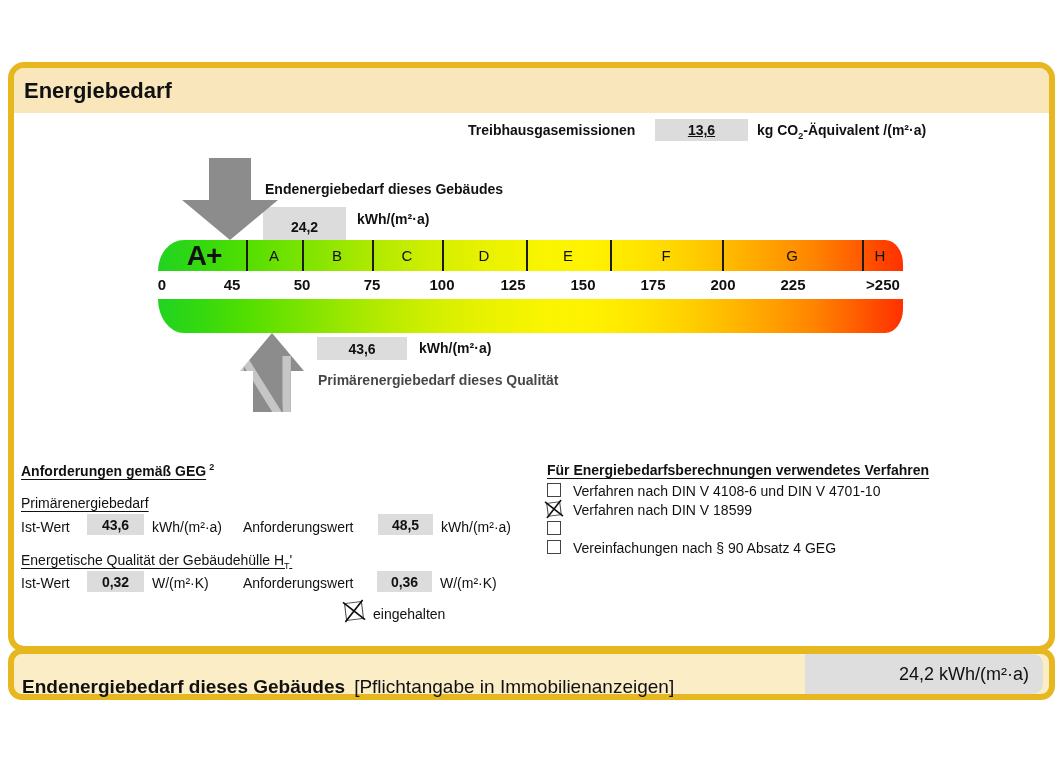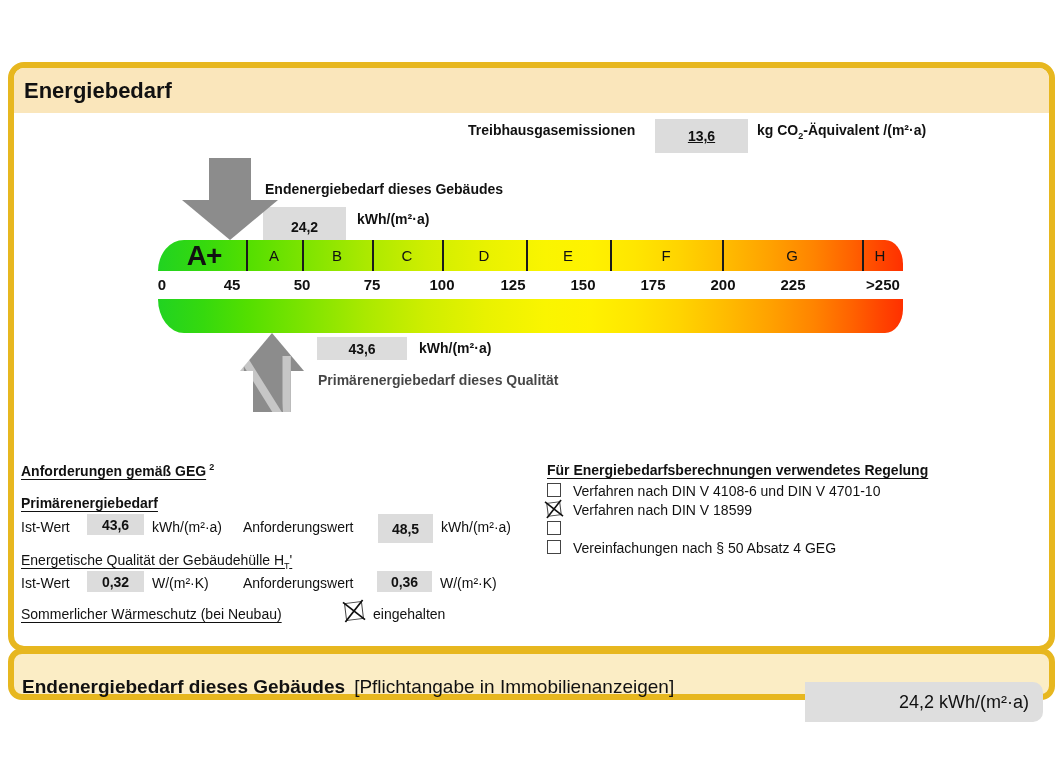--- a/index.html
+++ b/index.html
@@ -13,21 +13,21 @@
                 background:#fae6bb;border-radius:10px 10px 0 0;}
   .panel-title{position:absolute;left:24px;top:78px;font-size:22px;font-weight:bold;}
 
   .footer-frame{position:absolute;left:8px;top:648px;width:1035px;height:40px;
                 background:#fbedc5;border:6px solid #e7b71f;border-radius:14px;z-index:6;}
   .footer-line{position:absolute;left:22px;top:660px;z-index:7;white-space:nowrap;margin-top:16px;}
   .footer-title{font-size:19px;font-weight:bold;}
   .footer-sub{font-size:19px;margin-left:9px;}
   .footer-box{position:absolute;left:805px;top:654px;width:238px;height:40px;background:#dedede;
               border-radius:0 10px 10px 0;z-index:7;display:flex;align-items:center;justify-content:flex-end;
-              padding-right:14px;box-sizing:border-box;font-size:18px;margin-top:28px;}
+              padding-right:14px;box-sizing:border-box;font-size:18px;}
 
   
   .t{position:absolute;font-size:14px;white-space:nowrap;}
   .b{font-weight:bold;}
   .ul{text-decoration:underline;text-underline-offset:3px;}
   sup.s{font-size:9px;vertical-align:super;}
   sub.s{font-size:9px;vertical-align:sub;}
 
   
   .vbox{position:absolute;background:#dcdcdc;display:flex;align-items:center;justify-content:center;
@@ -70,21 +70,21 @@
 </head>
 <body>
 
 <div class="stage">
 
   <div class="main-frame"></div>
   <div class="header-strip"></div>
   <div class="panel-title">Energiebedarf</div>
 
   <div class="t b" style="left:468px;top:122px;">Treibhausgasemissionen</div>
-  <div class="vbox" style="left:655px;top:119px;width:93px;height:34px;text-decoration:underline;">
+  <div class="vbox" style="left:655px;top:119px;width:93px;height:22px;text-decoration:underline;">
     <span>13,6</span>
   </div>
   <div class="t b" style="left:757px;top:122px;"><span>kg CO</span><sub class="s">2</sub><span>-Äquivalent /(m²·a)</span></div>
 
   <div class="t b" style="left:265px;top:181px;">Endenergiebedarf dieses Gebäudes</div>
   <div class="vbox" style="left:263px;top:207px;width:83px;height:40px;">
     <span>24,2</span>
   </div>
   <div class="t b" style="left:357px;top:211px;">kWh/(m²·a)</div>
 
@@ -133,74 +133,73 @@
   <div class="wm-veil" style="left:318px;top:369px;width:450px;height:23px;"></div>
 
   <div class="vbox" style="left:317px;top:337px;width:90px;height:23px;">
     <span>43,6</span>
   </div>
   <div class="t b" style="left:419px;top:340px;">kWh/(m²·a)</div>
   <div class="t b" style="left:318px;top:372px;">Primärenergiebedarf dieses Qualität</div>
 
   <div class="t b" style="left:21px;top:462px;text-align:center;"><span class="ul">Anforderungen gemäß GEG</span><sup class="s" style="margin-left:3px;">2</sup></div>
 
-  <div class="t ul" style="left:21px;top:495px;font-weight:bold;">Primärenergiebedarf</div>
+  <div class="t ul" style="left:21px;top:495px;">Primärenergiebedarf</div>
   <div class="t" style="left:21px;top:519px;">Ist-Wert</div>
   <div class="vbox" style="left:87px;top:514px;width:57px;height:21px;">
     <span>43,6</span>
   </div>
   <div class="t" style="left:152px;top:519px;">kWh/(m²·a)</div>
   <div class="t" style="left:243px;top:519px;">Anforderungswert</div>
-  <div class="vbox" style="left:378px;top:514px;width:55px;height:29px;">
+  <div class="vbox" style="left:378px;top:514px;width:55px;height:21px;">
     <span>48,5</span>
   </div>
   <div class="t" style="left:441px;top:519px;">kWh/(m²·a)</div>
 
   <div class="t ul" style="left:21px;top:552px;"><span>Energetische Qualität der Gebäudehülle H</span><sub class="s">T</sub><span>'</span></div>
   <div class="t" style="left:21px;top:575px;">Ist-Wert</div>
   <div class="vbox" style="left:87px;top:571px;width:57px;height:21px;">
     <span>0,32</span>
   </div>
   <div class="t" style="left:152px;top:575px;">W/(m²·K)</div>
   <div class="t" style="left:243px;top:575px;">Anforderungswert</div>
   <div class="vbox" style="left:377px;top:571px;width:55px;height:21px;">
     <span>0,36</span>
   </div>
   <div class="t" style="left:440px;top:575px;">W/(m²·K)</div>
 
-  <div class="t ul" style="left:21px;top:606px;">Sommerlicher Wärmeschutz (bei Neubau)</div>
   <span class="checkbox big" style="left:345px;top:602px;" data-checked="true">
     <svg class="xmark" viewBox="0 0 20 20">
         <path d="M1 1 L19 19 M19 1 L1 19" stroke="#111" stroke-width="1.6" fill="none"></path>
       </svg>
   </span>
   <div class="t" style="left:373px;top:606px;">eingehalten</div>
 
-  <div class="t b ul" style="left:547px;top:462px;">Für Energiebedarfsberechnungen verwendetes Regelung</div>
+  <div class="t b ul" style="left:547px;top:462px;">Für Energiebedarfsberechnungen verwendetes Verfahren</div>
 
   <span class="checkbox" style="left:547px;top:483px;" data-checked="false">
     
   </span>
   <div class="t" style="left:573px;top:483px;">Verfahren nach DIN V 4108-6 und DIN V 4701-10</div>
 
   <span class="checkbox" style="left:547px;top:502px;" data-checked="true">
     <svg class="xmark" viewBox="0 0 20 20">
         <path d="M1 1 L19 19 M19 1 L1 19" stroke="#111" stroke-width="1.8" fill="none"></path>
       </svg>
   </span>
   <div class="t" style="left:573px;top:502px;">Verfahren nach DIN V 18599</div>
 
   <span class="checkbox" style="left:547px;top:521px;" data-checked="false">
     
   </span>
 
   <span class="checkbox" style="left:547px;top:540px;" data-checked="false">
     
   </span>
-  <div class="t" style="left:573px;top:540px;">Vereinfachungen nach § 50 Absatz 4 GEG</div>
+  <div class="t" style="left:573px;top:540px;">Vereinfachungen nach § 90 Absatz 4 GEG</div>
 
   <div class="footer-frame"></div>
   <div class="footer-line">
     <span class="footer-title">Endenergiebedarf dieses Gebäudes</span><span class="footer-sub">[Pflichtangabe in Immobilienanzeigen]</span>
   </div>
   <div class="footer-box">
     <span>24,2 kWh/(m²·a)</span>
   </div>
 
 </div>

